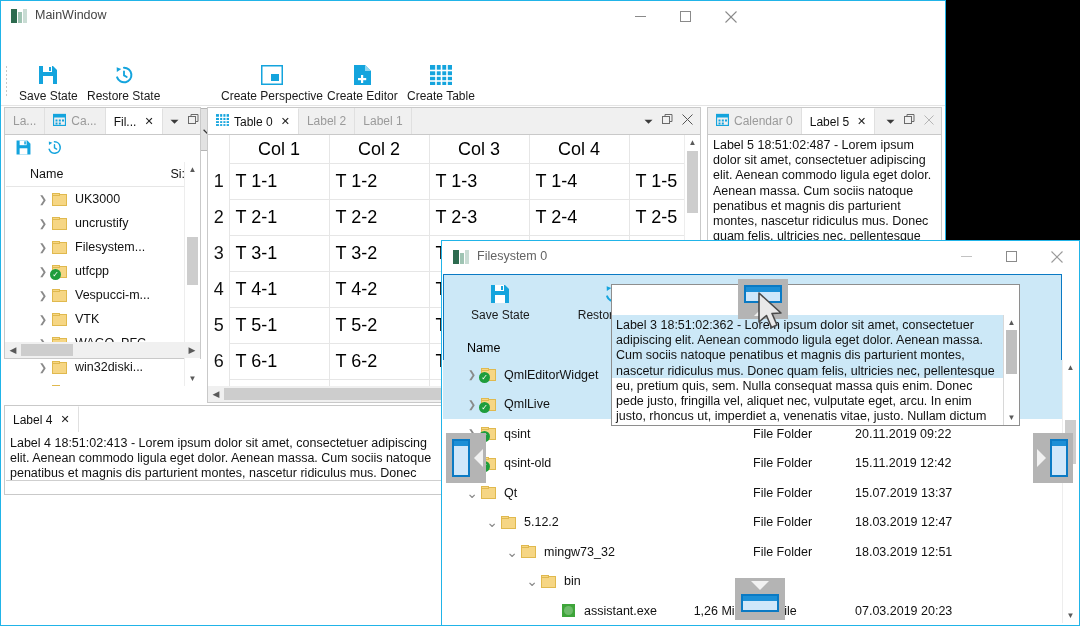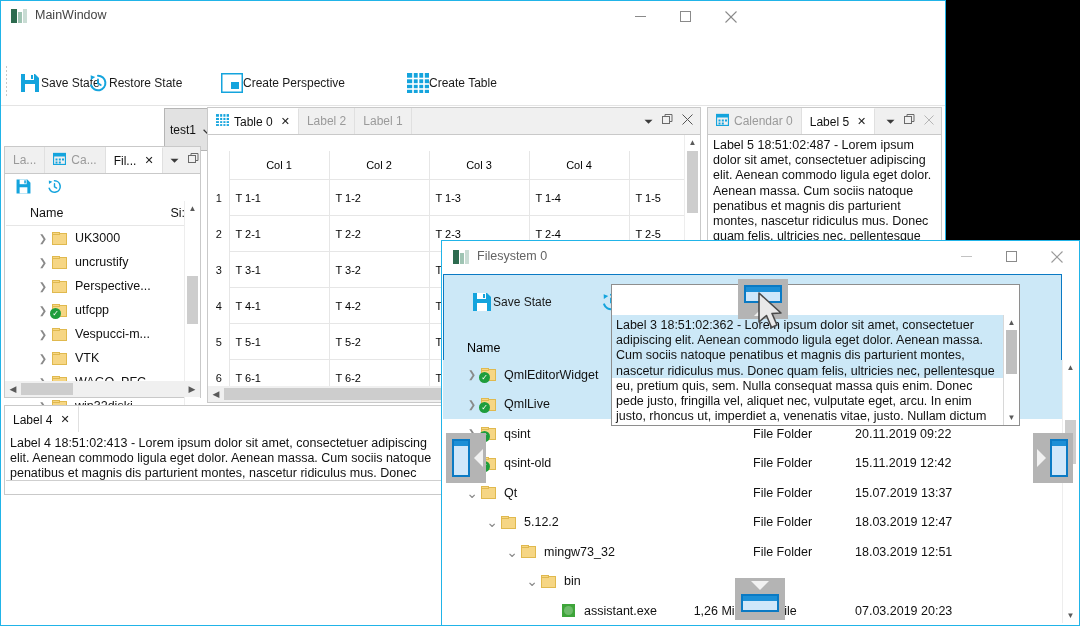--- a/index.html
+++ b/index.html
@@ -20,21 +20,21 @@
   .winbtn svg{display:block;}
 
   
   #menubar{left:0;top:31px;width:944px;height:25px;background:#fff;display:flex;align-items:center;}
   .menu-item{padding:3px 11px;font-size:12.5px;color:#2b2b2b;}
 
   
   #toolbar{left:0;top:56px;width:944px;height:49px;background:#fff;border-bottom:1px solid #e4e4e4;}
   .tb-grip{position:absolute;left:4px;top:8px;width:3px;height:33px;
     background-image:radial-gradient(#c8c8c8 38%,transparent 40%);background-size:3px 4px;}
-  .tb-btn{position:absolute;top:4px;height:42px;display:flex;flex-direction:row;
+  .tb-btn{position:absolute;top:4px;height:42px;display:flex;flex-direction:column;
     align-items:center;justify-content:flex-end;padding:0 6px;}
   .tb-ico{height:24px;display:flex;align-items:center;justify-content:center;margin-top:1px;}
   .tb-lbl{font-size:12px;color:#1a1a1a;margin-top:2px;white-space:nowrap;}
   #combo-perspective{position:absolute;left:163px;top:51px;width:47px;height:41px;
     background:#e2e2e2;border:1px solid #b5b5b5;display:flex;align-items:center;
     padding-left:5px;font-size:12px;color:#111;}
   .combo-arrow{position:absolute;right:5px;top:15px;}
 
   
   .dock{background:#fff;border:1px solid #c9c9c9;}
@@ -60,21 +60,21 @@
 
   
   .vsb{position:absolute;right:0;width:15px;background:#fff;border-left:1px solid #ededed;}
   .vsb .arw{height:15px;display:flex;align-items:center;justify-content:center;color:#5a5a5a;font-size:8px;}
   .vsb .thumb{position:absolute;left:2px;width:11px;background:#cdcdcd;}
   .hsb{position:absolute;left:0;height:16px;background:#f0f0f0;display:flex;align-items:center;}
   .hsb .arw{width:16px;text-align:center;color:#5a5a5a;font-size:9px;}
   .hsb .thumb{height:12px;background:#cdcdcd;}
 
   
-  .tbl{width:100%;border-collapse:collapse;table-layout:fixed;font-size:11px;margin-top:16px;}
+  .tbl{width:100%;border-collapse:collapse;table-layout:fixed;font-size:18px;}
   .tbl th{height:26px;font-weight:normal;border:1px solid #e6e6e6;border-top:none;background:#fff;}
   .tbl td{height:33px;border:1px solid #e6e6e6;padding-left:6px;background:#fff;}
   .tbl td.rowhdr{width:20px;border:none;text-align:center;padding:0;color:#111;background:#fff;}
   .tbl th.rowhdr{width:20px;border:none;background:#fff;}
 
   .ltext{font-size:12.5px;line-height:15.2px;color:#111;padding:3px 4px 0 4px;}
 
   
   #fs-window{left:441px;top:240px;width:639px;height:386px;background:#fff;
     border:1px solid #21b4e8;}
@@ -163,40 +163,51 @@
     <span class="tb-btn" style="left:214px;">
       <span class="tb-ico">
         <svg width="22" height="20" viewBox="0 0 22 20">
             <rect x="0.5" y="0.5" width="21" height="19" fill="none" stroke="#14a4dd" stroke-width="2"></rect>
             <rect x="10" y="9" width="8" height="7" fill="#14a4dd"></rect>
           </svg>
       </span>
       <span class="tb-lbl">Create Perspective</span>
     </span>
 
+    <span class="tb-btn" style="left:320px;">
+      <span class="tb-ico">
+        <svg width="19" height="22" viewBox="0 0 19 22">
+            <path d="M1 1h11l6 6v14H1z" fill="#14a4dd"></path>
+            <path d="M12 1v6h6" fill="#8ed7f1"></path>
+            <rect x="8" y="11" width="2.2" height="8" fill="#fff"></rect>
+            <rect x="5" y="14" width="8.2" height="2.2" fill="#fff"></rect>
+          </svg>
+      </span>
+      <span class="tb-lbl">Create Editor</span>
+    </span>
 
     <span class="tb-btn" style="left:400px;">
       <span class="tb-ico">
         <svg width="22" height="20" viewBox="0 0 22 20">
             <rect width="22" height="20" fill="#14a4dd"></rect>
             <g stroke="#fff" stroke-width="1.6">
               <line x1="0" y1="5.5" x2="22" y2="5.5"></line>
               <line x1="0" y1="11" x2="22" y2="11"></line>
               <line x1="0" y1="16" x2="22" y2="16"></line>
               <line x1="6" y1="0" x2="6" y2="20"></line>
               <line x1="11.5" y1="0" x2="11.5" y2="20"></line>
               <line x1="17" y1="0" x2="17" y2="20"></line>
             </g>
           </svg>
       </span>
       <span class="tb-lbl">Create Table</span>
     </span>
   </div>
 
-  <div class="abs dock" style="left:3px;top:106px;width:197px;height:252px;margin-top:39px;">
+  <div class="abs dock" style="left:3px;top:106px;width:197px;height:252px;">
     <div class="dock-tabbar">
       <span class="dtab">
         <span>La...</span>
       </span>
       <span class="dtab">
         <span>
           <svg width="13" height="13" viewBox="0 0 13 13">
               <rect x="0.5" y="1.5" width="12" height="11" fill="none" stroke="#14a4dd" stroke-width="1.3"></rect>
               <rect x="0.5" y="1.5" width="12" height="3" fill="#14a4dd"></rect>
               <g fill="#14a4dd">
@@ -274,21 +285,21 @@
               <i style="left:0;top:0px;width:8px;height:3px;background:#f6d684;border:1px solid #e0b94e;box-sizing:border-box;"></i>
             </span>
             <span>uncrustify</span>
           </div>
           <div class="tree-row">
             <span class="chev" style="margin-left: 28px;">❯</span>
             <span class="folder">
               <i style="left:0;top:1px;width:15px;height:12px;background:#f6d684;border:1px solid #e0b94e;box-sizing:border-box;"></i>
               <i style="left:0;top:0px;width:8px;height:3px;background:#f6d684;border:1px solid #e0b94e;box-sizing:border-box;"></i>
             </span>
-            <span>Perspective...</span>
+            <span>Filesystem...</span>
           </div>
           <div class="tree-row">
             <span class="chev" style="margin-left: 28px;">❯</span>
             <span class="folder">
               <i style="left:0;top:1px;width:15px;height:12px;background:#f6d684;border:1px solid #e0b94e;box-sizing:border-box;"></i>
               <i style="left:0;top:0px;width:8px;height:3px;background:#f6d684;border:1px solid #e0b94e;box-sizing:border-box;"></i>
               <span class="ovl">✓</span>
             </span>
             <span>utfcpp</span>
           </div>

